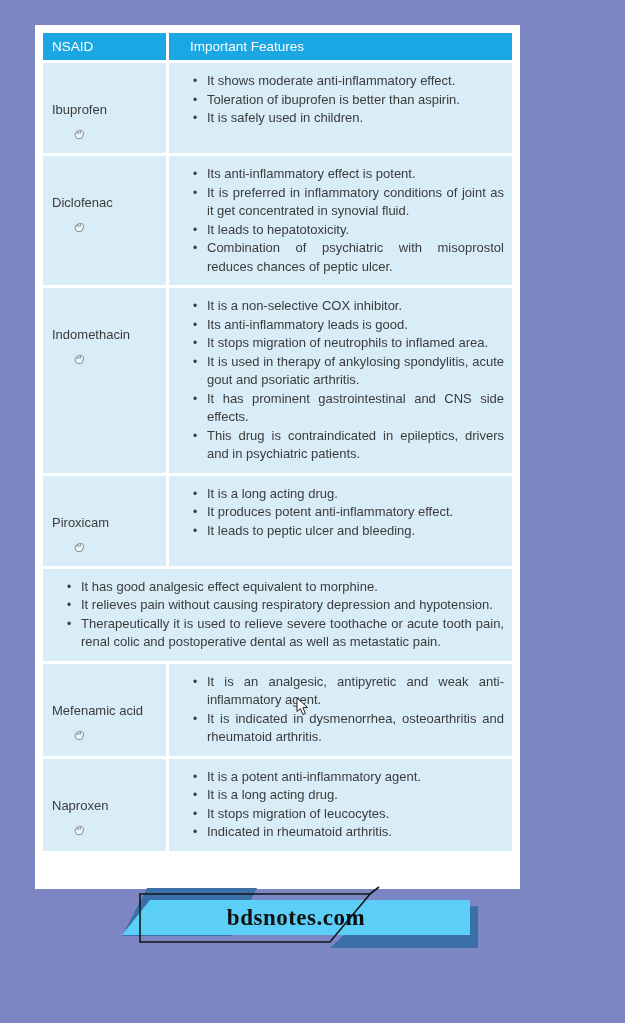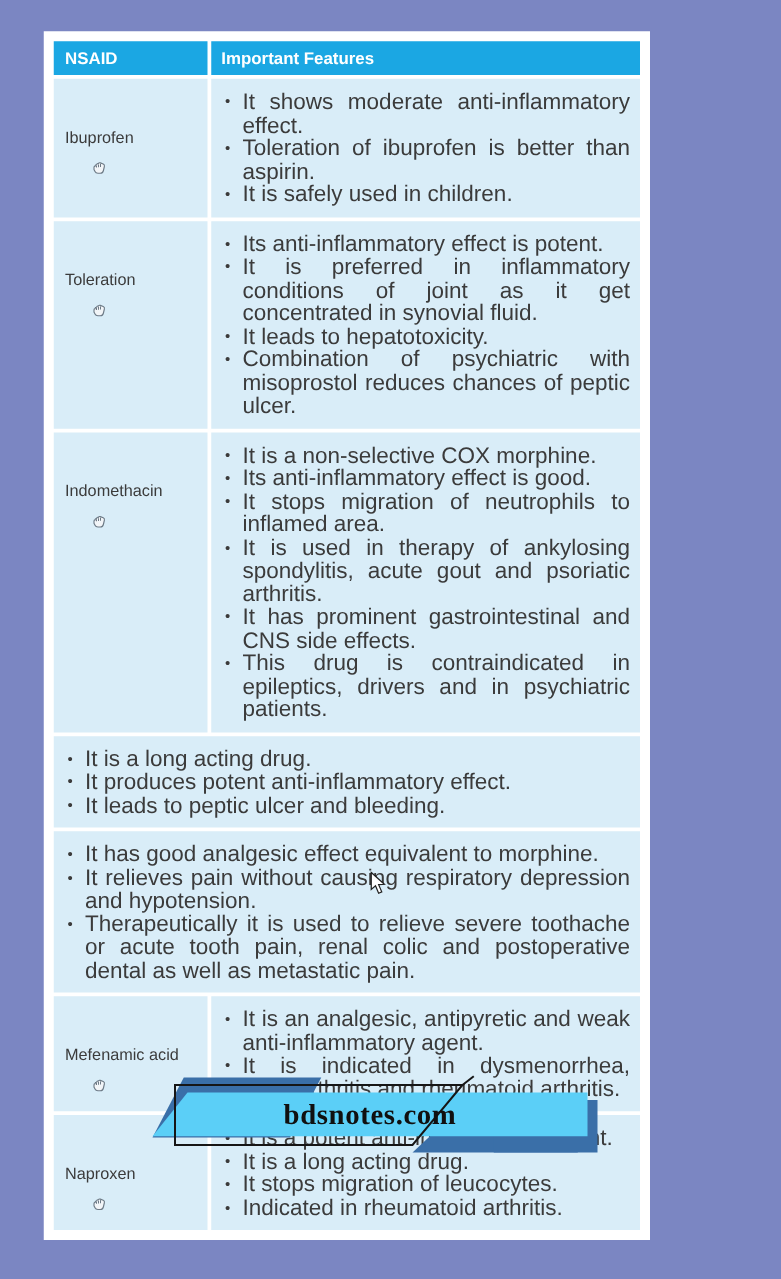--- a/index.html
+++ b/index.html
@@ -17,31 +17,31 @@
   .table-card{
     position:absolute; left:35px; top:25px; width:485px; min-height:864px;
     background:var(--card_bg); padding:8px;
     display:flex; flex-direction:column; gap:3px;
   }
   .row{display:flex; gap:3px;}
   .cell{background:var(--cell_bg);}
   .name-cell{width:123px; flex:0 0 123px; padding:10px 6px 10px 9px; color:var(--body_text);
     font-size:13px; line-height:17px;}
   .name-cell .drug{display:inline-block; max-width:92px;margin-top:28px;}
-  .feat-cell{flex:1; padding:9px 8px 9px 8px;}
+  .feat-cell{flex:1; padding:9px 8px 9px 21px;}
   .header-row .cell{background:var(--header_bg); color:var(--header_text);
-    font-weight:bold; font-size:13.5px; padding-top:6px; padding-bottom:6px; line-height:15px;}
+    font-weight:normal; font-size:13.5px; padding-top:6px; padding-bottom:6px; line-height:15px;}
   ul.features{list-style:none;}
   li.feature{display:flex; align-items:flex-start;}
   li.feature .bullet{flex:0 0 17px; text-align:left; padding-left:3px;
     color:var(--body_text); font-size:12px; line-height:18.5px;}
-  li.feature .ftext{flex:1; color:var(--body_text); font-size:18px; line-height:18.5px;
+  li.feature .ftext{flex:1; color:var(--body_text); font-size:13px; line-height:18.5px;
     text-align:justify; text-align-last:left;}
   .hand-wrap{display:block; margin:9px 0 0 20px; height:16px;}
-  .banner{position:absolute; left:55px; top:858px; width:430px; height:75px;}
+  .banner{position:absolute; left:55px; top:884px; width:430px; height:75px;}
   .banner svg{position:absolute; left:0; top:0;}
   .banner .banner-label{
     position:absolute; left:67px; top:16px; width:348px; height:35px;
     display:flex; align-items:center; justify-content:center;
     font-family:"Liberation Serif", serif; font-weight:bold; font-size:23px;
     color:var(--banner_text); letter-spacing:0.5px;
   }
   .mouse-cursor{position:absolute; left:296px; top:697px; width:13px; height:19px;}
 </style>
 </head>
@@ -80,21 +80,21 @@
     <li class="feature">
       <span class="bullet">•</span>
       <span class="ftext">It is safely used in children.</span>
     </li>
   </ul>
       </div>
     </div>
 
     <div class="row body-row">
       <div class="cell name-cell">
-        <span class="drug">Toleration</span>
+        <span class="drug">Diclofenac</span>
         <span class="hand-wrap" hidden="">
           <svg width="16" height="16" viewBox="0 0 16 16">
             <path d="M3.2 8.6 L3.2 6.8 Q3.2 5.9 4.1 5.9 Q4.2 4.6 5.3 4.8 Q5.6 3.6 6.7 3.9 Q7.1 2.9 8.2 3.3 L10.6 4.2 Q11.9 4.8 11.5 6.2 L10.7 9.6 Q10.2 11.6 8.3 11.6 L6.3 11.6 Q4.6 11.6 4.0 10.2 Z" fill="#f2f5f8" stroke="#6d7a86" stroke-width="0.9"></path>
             <path d="M5.2 5.4 L5.2 7 M6.8 4.6 L6.8 6.8 M8.4 4.1 L8.4 6.6" fill="none" stroke="#6d7a86" stroke-width="0.8"></path>
           </svg>
         </span>
       </div>
       <div class="cell feat-cell">
         <ul class="features">
     <li class="feature">
@@ -127,26 +127,26 @@
           <svg width="16" height="16" viewBox="0 0 16 16">
             <path d="M3.2 8.6 L3.2 6.8 Q3.2 5.9 4.1 5.9 Q4.2 4.6 5.3 4.8 Q5.6 3.6 6.7 3.9 Q7.1 2.9 8.2 3.3 L10.6 4.2 Q11.9 4.8 11.5 6.2 L10.7 9.6 Q10.2 11.6 8.3 11.6 L6.3 11.6 Q4.6 11.6 4.0 10.2 Z" fill="#f2f5f8" stroke="#6d7a86" stroke-width="0.9"></path>
             <path d="M5.2 5.4 L5.2 7 M6.8 4.6 L6.8 6.8 M8.4 4.1 L8.4 6.6" fill="none" stroke="#6d7a86" stroke-width="0.8"></path>
           </svg>
         </span>
       </div>
       <div class="cell feat-cell">
         <ul class="features">
     <li class="feature">
       <span class="bullet">•</span>
-      <span class="ftext">It is a non-selective COX morphine.</span>
-    </li>
-
-    <li class="feature">
-      <span class="bullet">•</span>
-      <span class="ftext">Its anti-inflammatory effect is good.</span>
+      <span class="ftext">It is a non-selective COX inhibitor.</span>
+    </li>
+
+    <li class="feature">
+      <span class="bullet">•</span>
+      <span class="ftext">Its anti-inflammatory leads is good.</span>
     </li>
 
     <li class="feature">
       <span class="bullet">•</span>
       <span class="ftext">It stops migration of neutrophils to inflamed area.</span>
     </li>
 
     <li class="feature">
       <span class="bullet">•</span>
       <span class="ftext">It is used in therapy of ankylosing spondylitis, acute gout and psoriatic arthritis.</span>
@@ -159,20 +159,29 @@
 
     <li class="feature">
       <span class="bullet">•</span>
       <span class="ftext">This drug is contraindicated in epileptics, drivers and in psychiatric patients.</span>
     </li>
   </ul>
       </div>
     </div>
 
     <div class="row body-row">
+      <div class="cell name-cell">
+        <span class="drug">Piroxicam</span>
+        <span class="hand-wrap">
+          <svg width="16" height="16" viewBox="0 0 16 16">
+            <path d="M3.2 8.6 L3.2 6.8 Q3.2 5.9 4.1 5.9 Q4.2 4.6 5.3 4.8 Q5.6 3.6 6.7 3.9 Q7.1 2.9 8.2 3.3 L10.6 4.2 Q11.9 4.8 11.5 6.2 L10.7 9.6 Q10.2 11.6 8.3 11.6 L6.3 11.6 Q4.6 11.6 4.0 10.2 Z" fill="#f2f5f8" stroke="#6d7a86" stroke-width="0.9"></path>
+            <path d="M5.2 5.4 L5.2 7 M6.8 4.6 L6.8 6.8 M8.4 4.1 L8.4 6.6" fill="none" stroke="#6d7a86" stroke-width="0.8"></path>
+          </svg>
+        </span>
+      </div>
       <div class="cell feat-cell">
         <ul class="features">
     <li class="feature">
       <span class="bullet">•</span>
       <span class="ftext">It is a long acting drug.</span>
     </li>
 
     <li class="feature">
       <span class="bullet">•</span>
       <span class="ftext">It produces potent anti-inflammatory effect.</span>

